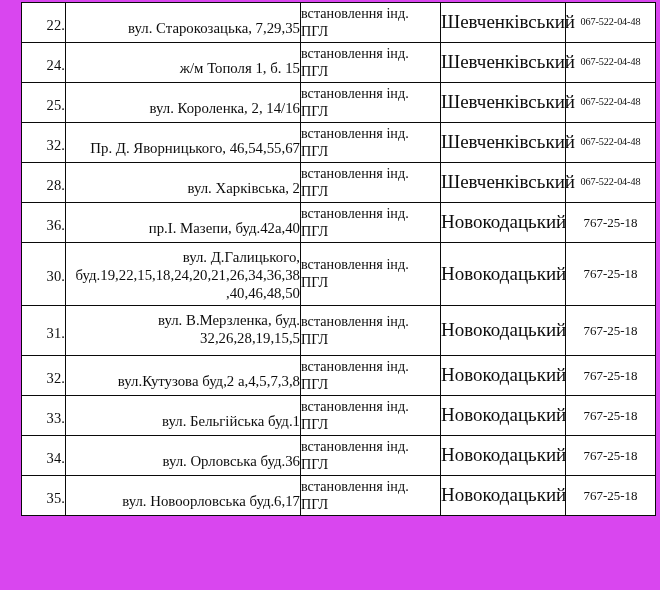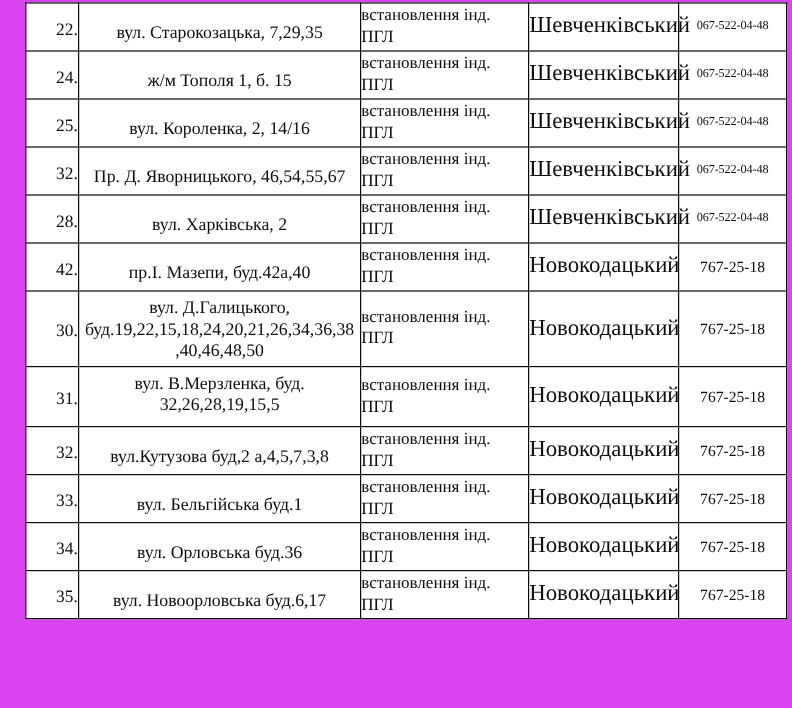--- a/index.html
+++ b/index.html
@@ -61,21 +61,21 @@
     line-height: 1.15;
     letter-spacing: 0.1px;
   }
   .cell-num .numtext {
     display: inline-block;
     padding-top: 5px;
   }
 
   .cell-addr {
     font-size: 14.8px;
-    text-align: center;
+    text-align: right;
     padding: 3px 4px 3px 9px;
     line-height: 1.22;
     vertical-align: middle;
   }
   .cell-addr.align-bottom { vertical-align: bottom; padding-bottom: 5px; }
   .cell-addr.align-top    { vertical-align: top;    padding-top: 5px;    }
 
   .cell-work {
     font-size: 14.2px;
     text-align: left;
@@ -180,21 +180,21 @@
               <span class="addr-line">вул. Харківська, 2</span>
             </td>
             <td class="cell-work">
               <span class="work-l1">встановлення інд.</span>
               <span class="work-l2">ПГЛ</span>
             </td>
             <td class="cell-dist">Шевченківський</td>
             <td class="cell-phone small">067-522-04-48</td>
           </tr>
           <tr class="r-1line">
-            <td class="cell-num"><span class="numtext">42.</span></td>
+            <td class="cell-num"><span class="numtext">36.</span></td>
             <td class="cell-addr align-bottom">
               <span class="addr-line">пр.І. Мазепи, буд.42а,40</span>
             </td>
             <td class="cell-work">
               <span class="work-l1">встановлення інд.</span>
               <span class="work-l2">ПГЛ</span>
             </td>
             <td class="cell-dist">Новокодацький</td>
             <td class="cell-phone">767-25-18</td>
           </tr>

